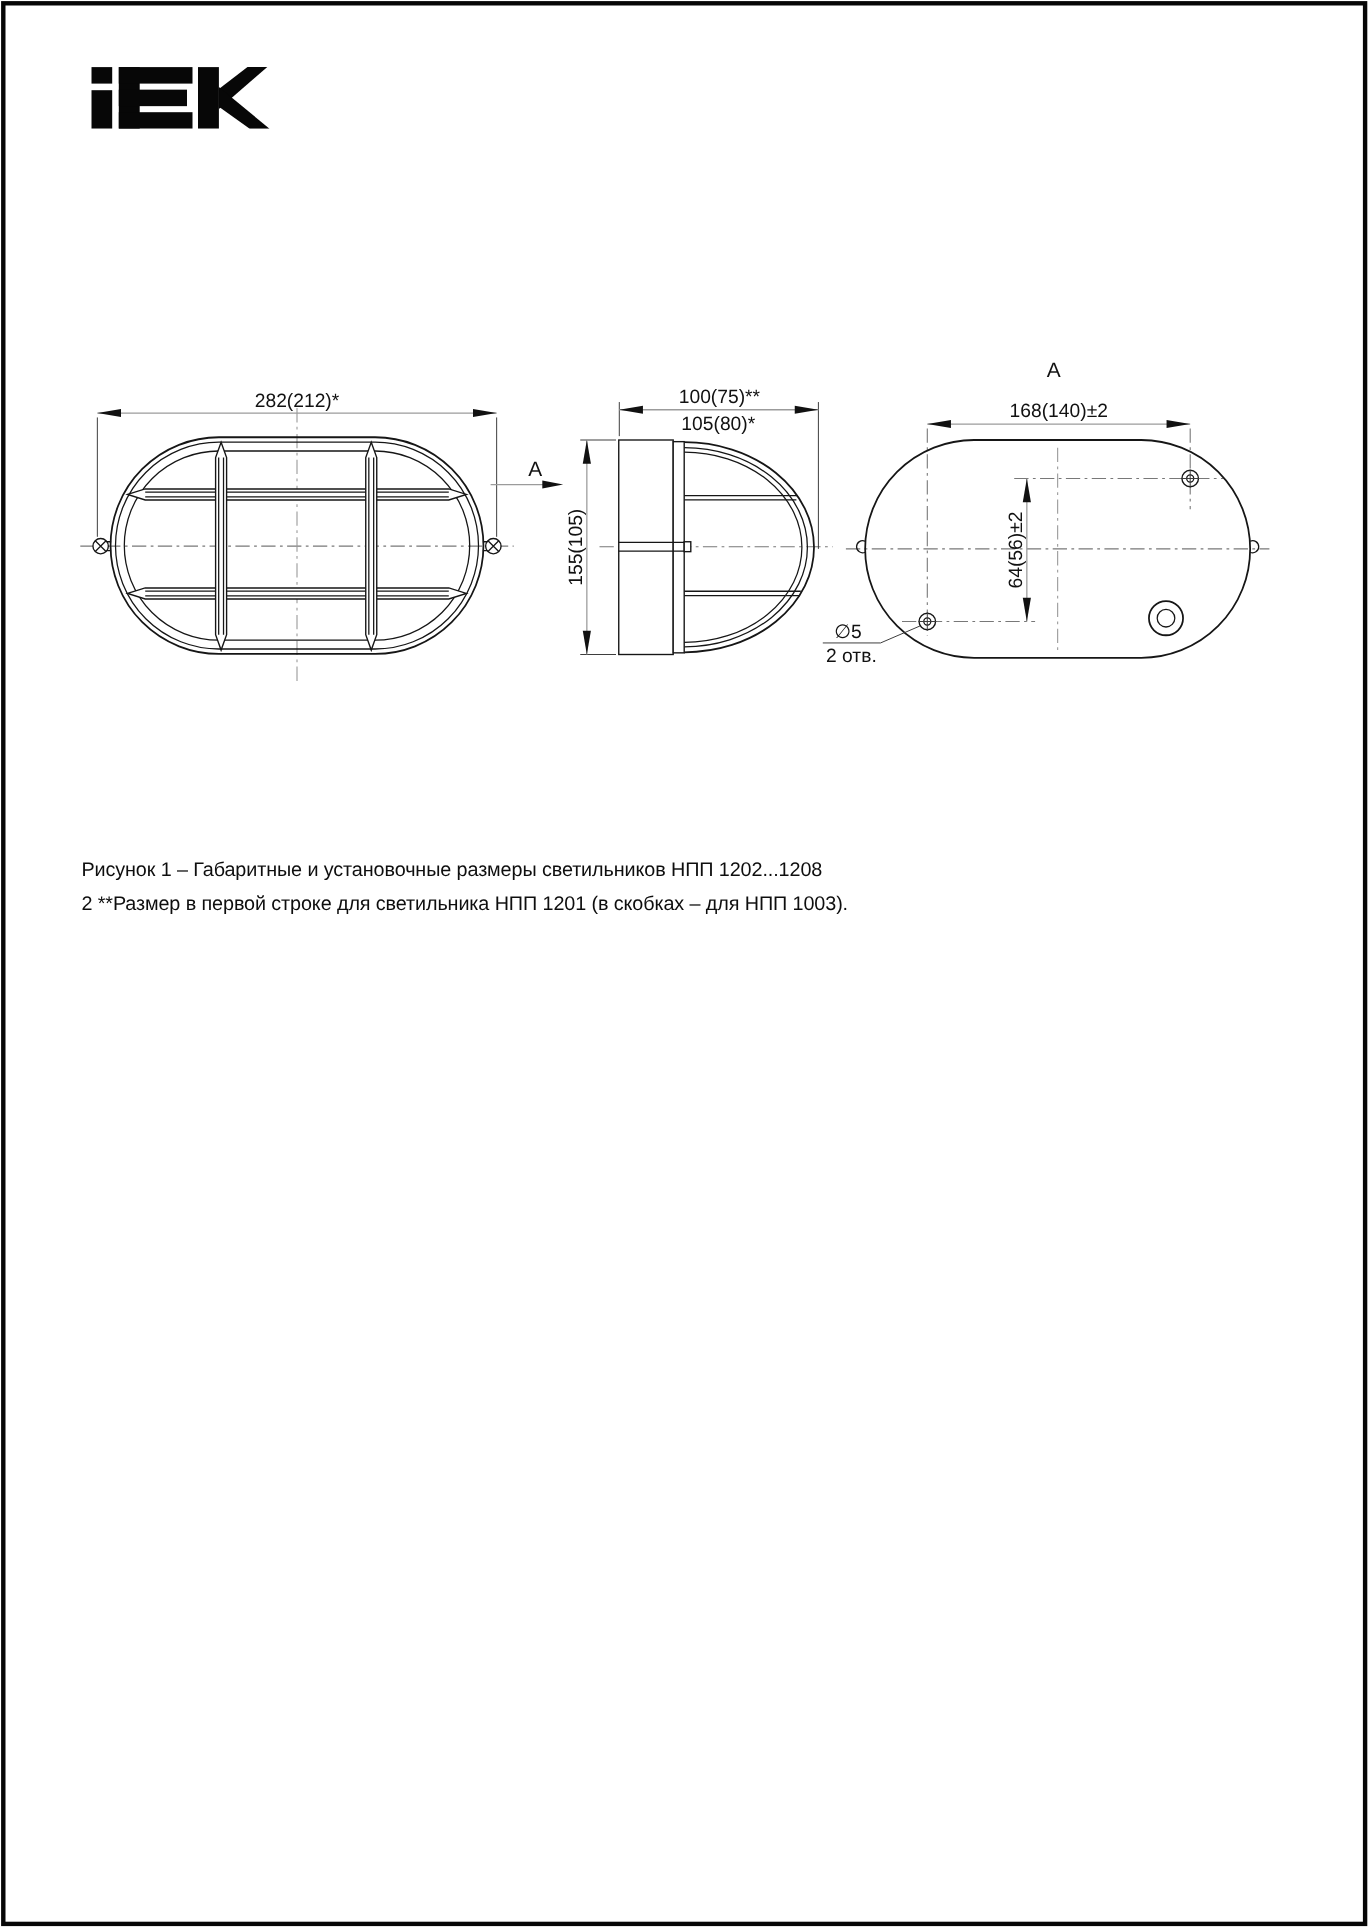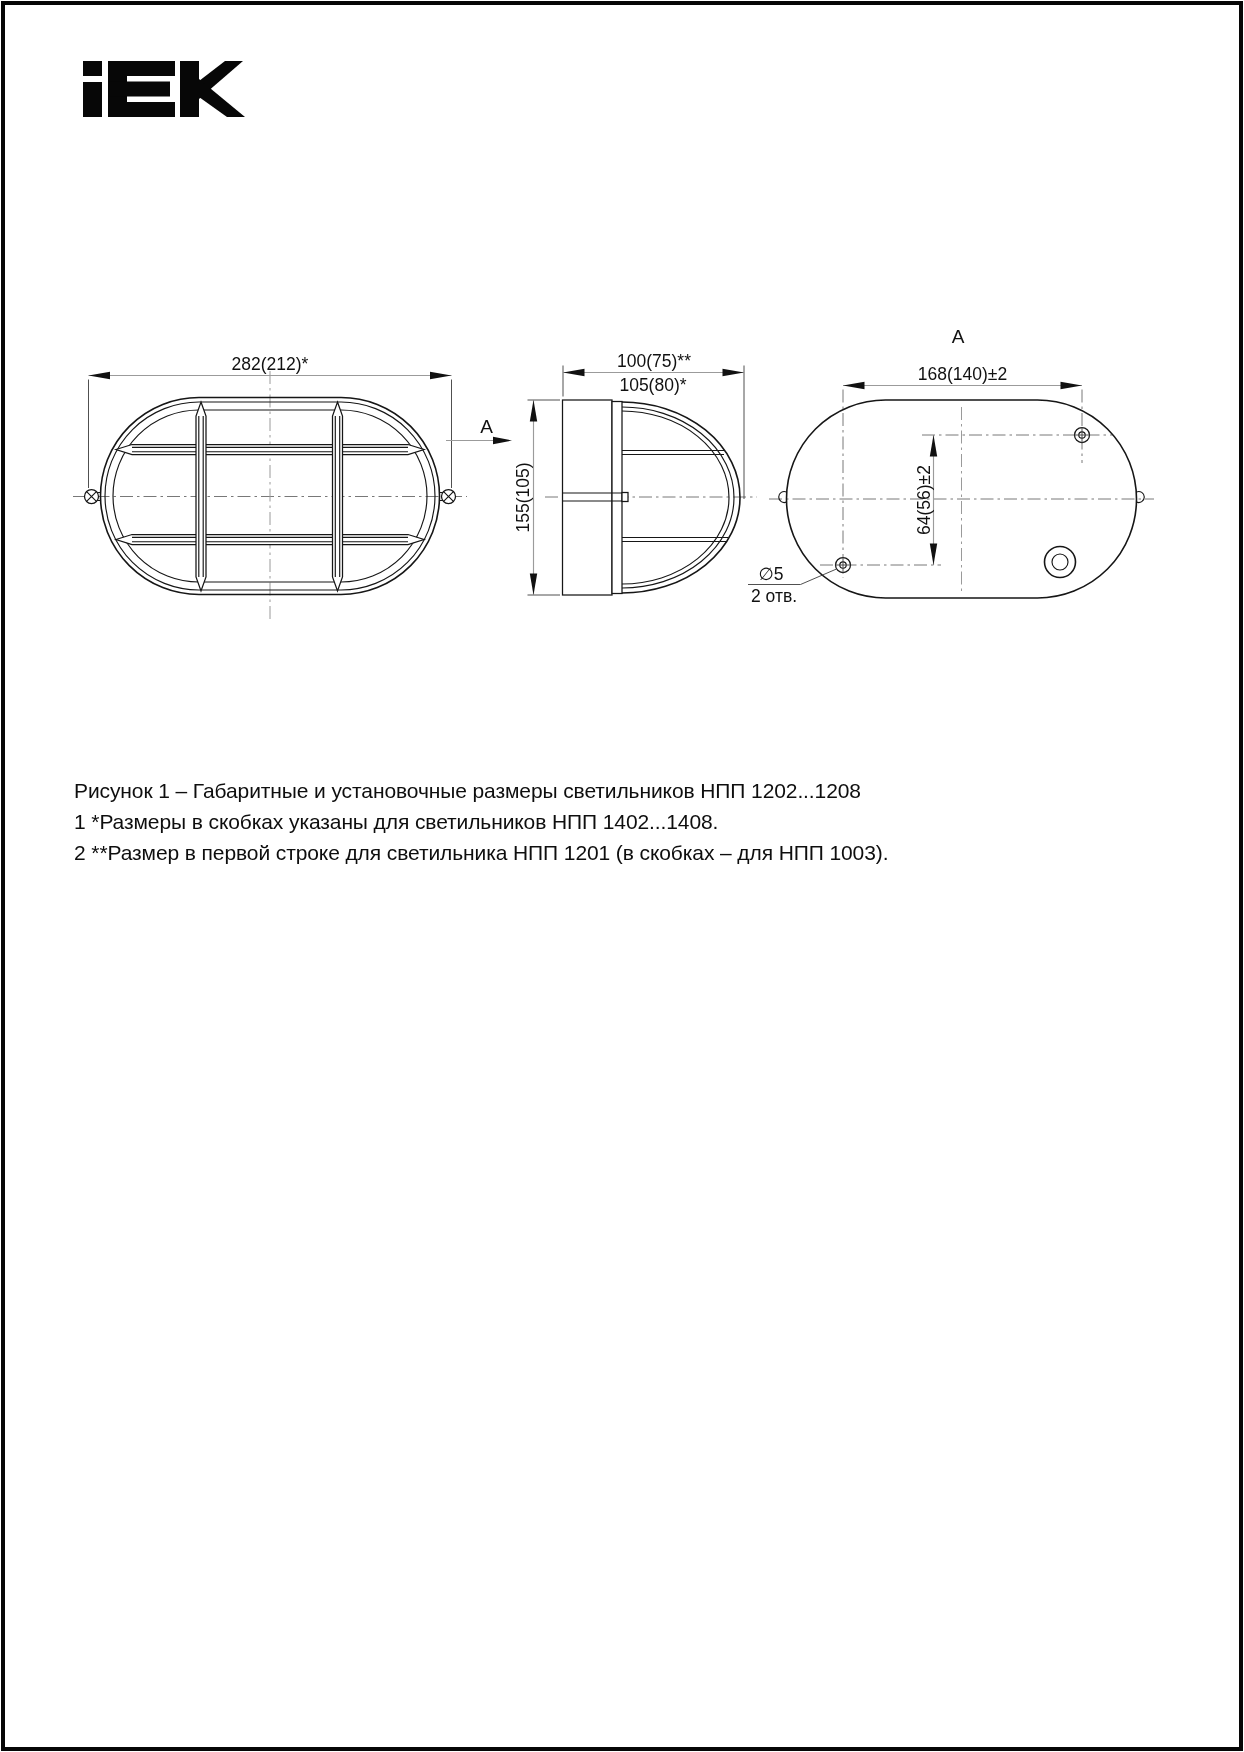--- a/index.html
+++ b/index.html
@@ -12,21 +12,21 @@
   .ln{fill:none;stroke:#161616;stroke-width:1.6;}
   .ln2{fill:none;stroke:#161616;stroke-width:1.15;}
   .fw{fill:#fff;stroke:#161616;stroke-width:1.25;}
   .cl{fill:none;stroke:#787878;stroke-width:1;stroke-dasharray:13 4 2.5 4;}
   .cl2{fill:none;stroke:#9a9a9a;stroke-width:1;stroke-dasharray:13 4 2.5 4;}
   .dim{fill:none;stroke:#9b9b9b;stroke-width:1.15;}
   .ext{fill:none;stroke:#3c3c3c;stroke-width:0.9;}
   .ah{fill:#111;stroke:none;}
   .dt{font-family:"Liberation Sans",sans-serif;font-size:17.5px;fill:#111;text-anchor:middle;}
   .vl{font-family:"Liberation Sans",sans-serif;font-size:19px;fill:#111;text-anchor:middle;}
-  .caption{position:absolute;left:74px;top:775px;width:1110px;font-size:21px;
+  .caption{position:absolute;left:74px;top:775px;width:1110px;font-size:18px;
            line-height:31.2px;letter-spacing:-0.1px;color:#0e0e0e;}
 </style>
 </head>
 <body>
 
 <div class="page">
   <div class="page-frame"></div>
 
   <svg class="logo" viewBox="0 0 164 56" role="img" aria-label="IEK">
     <g fill="#070707">
@@ -169,16 +169,15 @@
       <g>
         <path class="ext" d="M748,584.5 H800.5 L836.5,569"></path>
         <text class="dt" x="771" y="580">∅5</text>
         <text class="dt" x="774" y="602">2 отв.</text>
       </g>
     </g>
   </svg>
 
   <div class="caption">
     <div>Рисунок 1 – Габаритные и установочные размеры светильников НПП 1202...1208</div>
-    <div>1 *Размеры в скобках указаны для светильников НПП 1402...1408.</div>
     <div>2 **Размер в первой строке для светильника НПП 1201 (в скобках – для НПП 1003).</div>
   </div>
 </div>
 
 </body></html>

